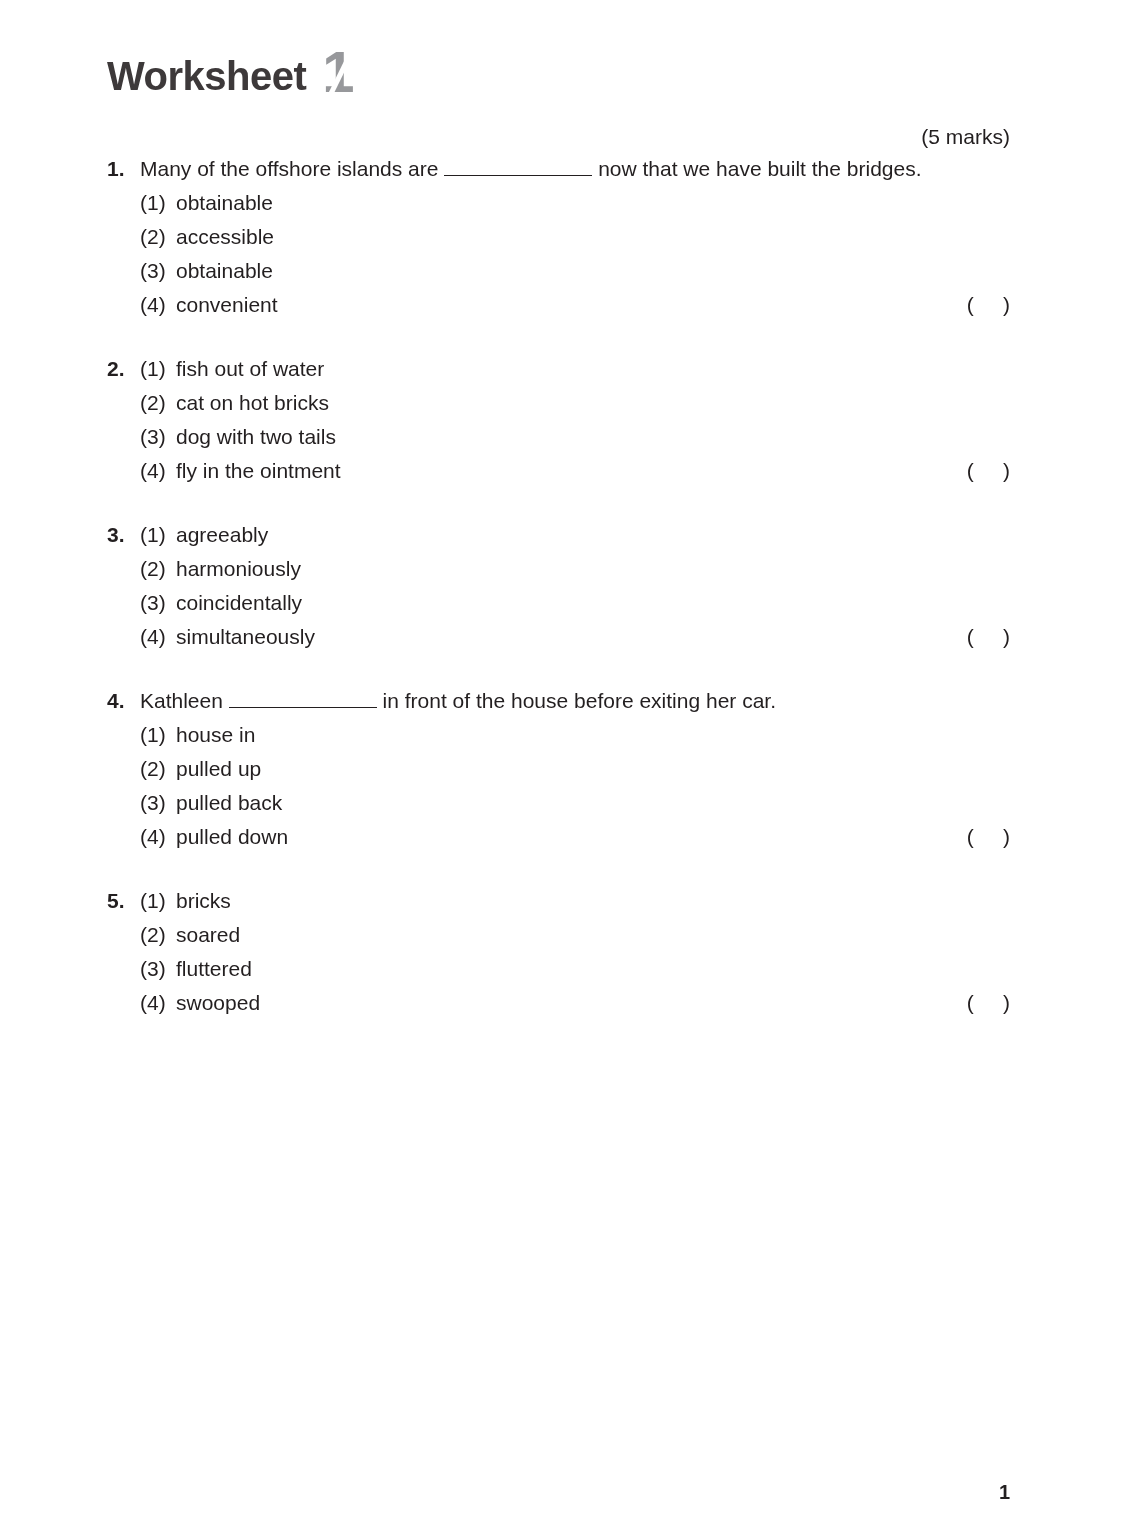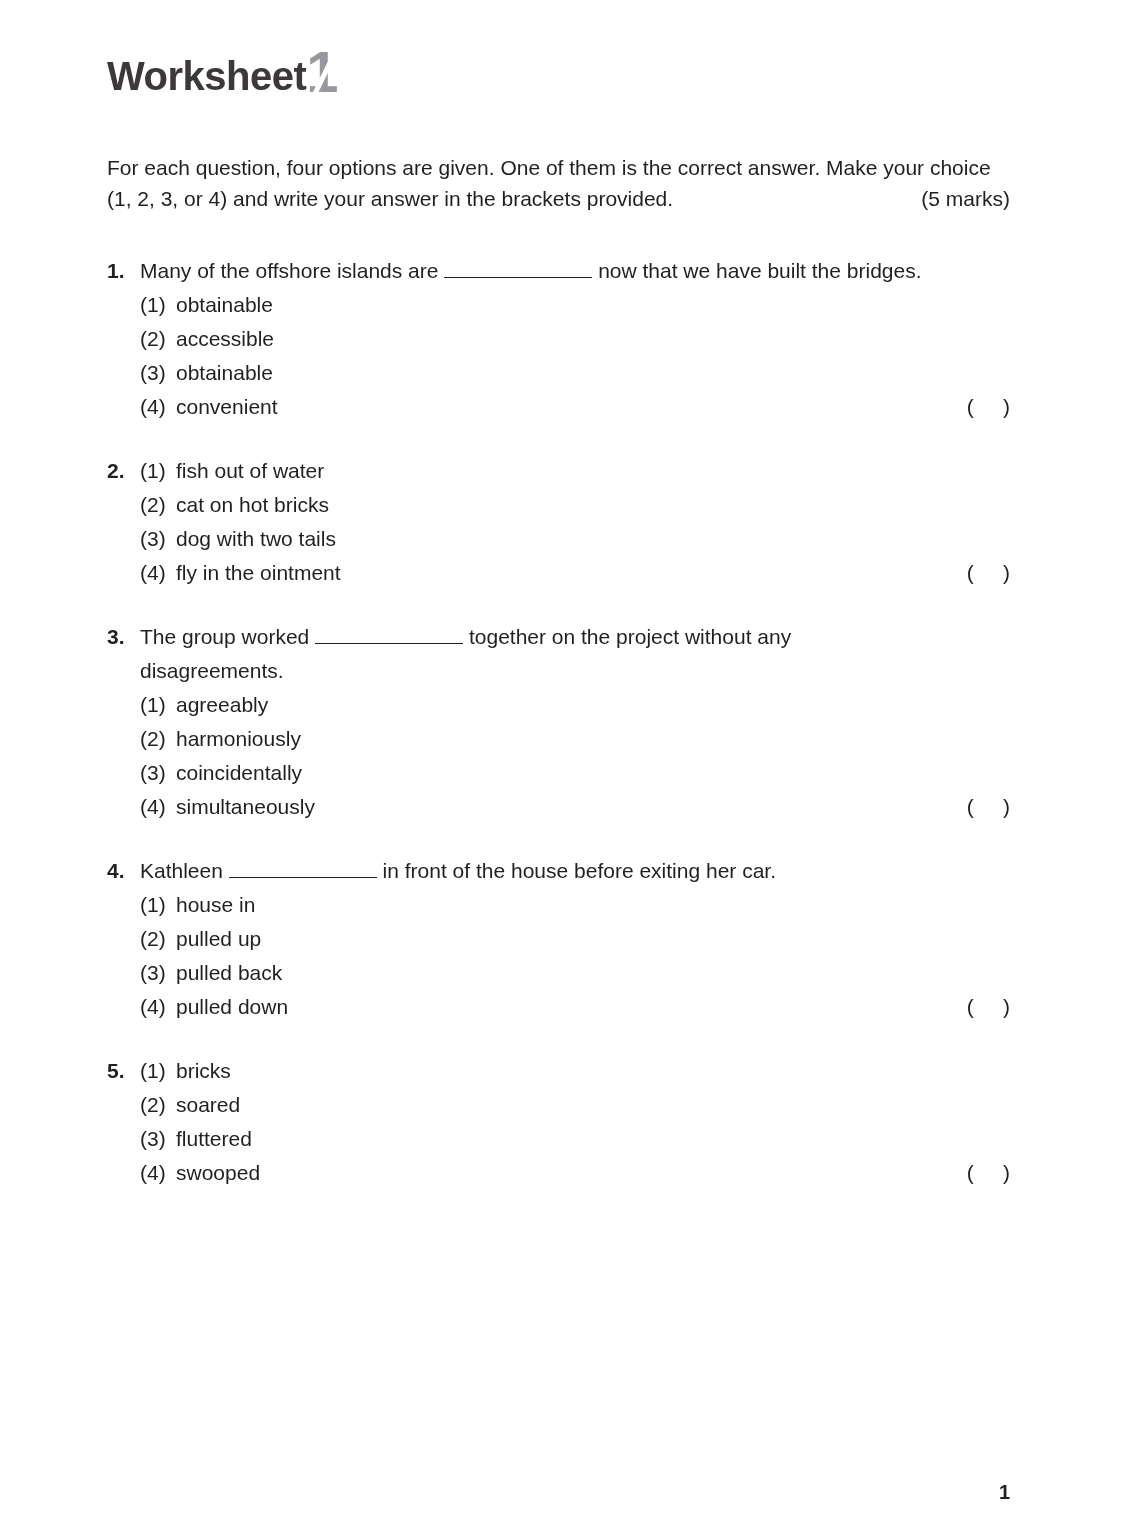--- a/index.html
+++ b/index.html
@@ -11,20 +11,21 @@
     font-family: "Liberation Sans", sans-serif;
     color: #231f20;
     overflow: hidden;
   }
   .page {
     padding: 48px 113px 0 107px;
   }
   .title-row {
     display: flex;
     align-items: flex-end;
+    gap: 16px;
     margin-bottom: 56px;
   }
   .title-text {
     font-size: 40px;
     font-weight: 700;
     color: #3d393a;
     letter-spacing: -0.5px;
     line-height: 1;
   }
   .title-number {
@@ -115,21 +116,20 @@
 <body>
 
 <div class="page">
 
   <div class="title-row">
     <span class="title-text">Worksheet</span>
     <span class="title-number">1</span>
   </div>
 
   <div class="instructions">
-    <span>For each question, four options are given. One of them is the correct answer. Make your choice (1, 2, 3, or 4) and write your answer in the brackets provided.</span>
     <span class="marks">(5 marks)</span>
   </div>
 
   <div id="question-list">
   <div class="question">
     <div class="q-num">1.</div>
     <div class="q-body">
       <div class="q-text"><span>Many of the offshore islands are </span><span class="blank"></span><span> now that we have built the bridges.</span></div>
       <div>
   <div class="option">
@@ -186,22 +186,20 @@
     <span class="opt-label">fly in the ointment</span>
     <span class="bracket visible">(     )</span>
   </div>
 </div>
     </div>
   </div>
 
   <div class="question">
     <div class="q-num">3.</div>
     <div class="q-body">
-      <div class="q-text"><span>The group worked </span><span class="blank"></span><span> together on the project without any
-disagreements.</span></div>
       <div>
   <div class="option">
     <span class="opt-marker">(1)</span>
     <span class="opt-label">agreeably</span>
     <span class="bracket">(     )</span>
   </div>
 
   <div class="option">
     <span class="opt-marker">(2)</span>
     <span class="opt-label">harmoniously</span>

